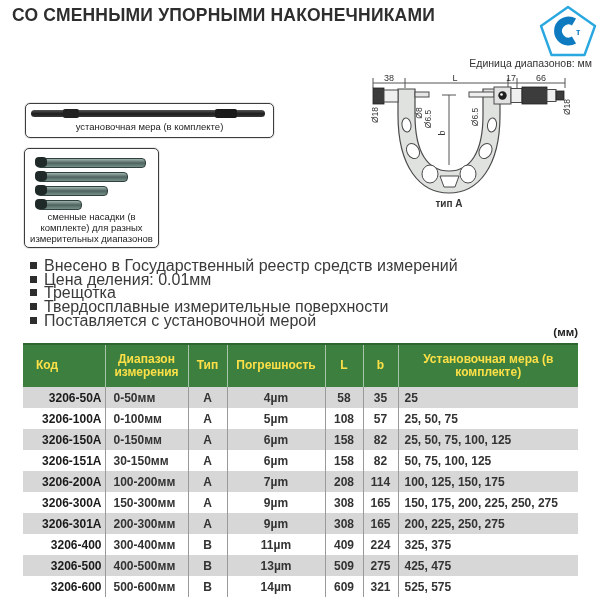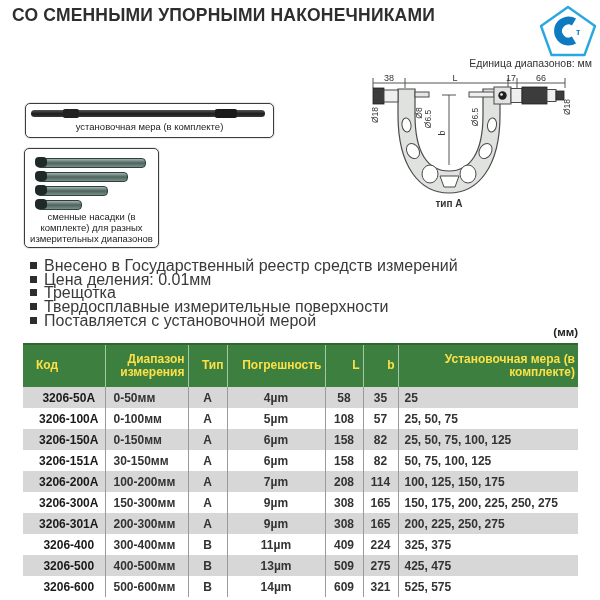--- a/index.html
+++ b/index.html
@@ -41,27 +41,27 @@
   
   .mm-label{position:absolute;left:23px;top:326px;width:555px;text-align:right;
     font-weight:bold;font-size:11.5px;color:#222;}
   
   .spec-table{position:absolute;left:23px;top:343px;width:555px;border-collapse:collapse;
     table-layout:fixed;font-size:12px;}
   .spec-table th{
     background:#3d7f3e;color:#fde047;font-weight:bold;font-size:12px;line-height:13.5px;
     height:40px;padding:1px 3px;border-top:2px solid #2e6531;vertical-align:middle;text-align:center;}
   .spec-table th.col-code{text-align:left;padding-left:13px;}
-  .spec-table th + th{border-left:1px solid rgba(255,255,255,.55);text-align:right;}
+  .spec-table th + th{border-left:1px solid rgba(255,255,255,.55);}
   .spec-table td{height:21px;padding:0 3px;color:#333;vertical-align:middle;text-align:center;
     white-space:nowrap;overflow:hidden;}
   .spec-table td + td{border-left:1px solid #9a9a9a;font-weight:bold;}
   .spec-table tbody tr:nth-child(odd) td{background:#d7d7d7;}
   .spec-table tbody tr:nth-child(even) td{background:#ffffff;}
-  .spec-table td.cell-code{font-weight:bold;color:#1a1a1a;text-align:center;padding-left:13px;}
+  .spec-table td.cell-code{font-weight:bold;color:#1a1a1a;text-align:right;padding-left:13px;}
   .spec-table td.cell-range{text-align:left;padding-left:8px;}
   .spec-table td.cell-gauge{text-align:left;padding-left:6px;}
 </style>
 </head>
 <body>
 
 <div class="title">
   <span class="l2">СО СМЕННЫМИ УПОРНЫМИ НАКОНЕЧНИКАМИ</span>
 </div>
 

